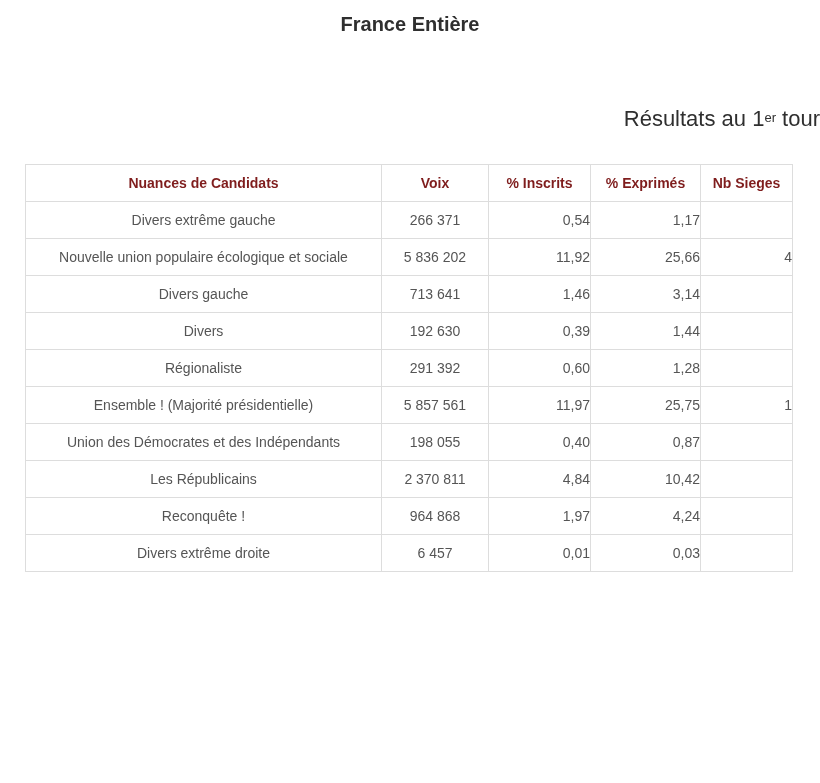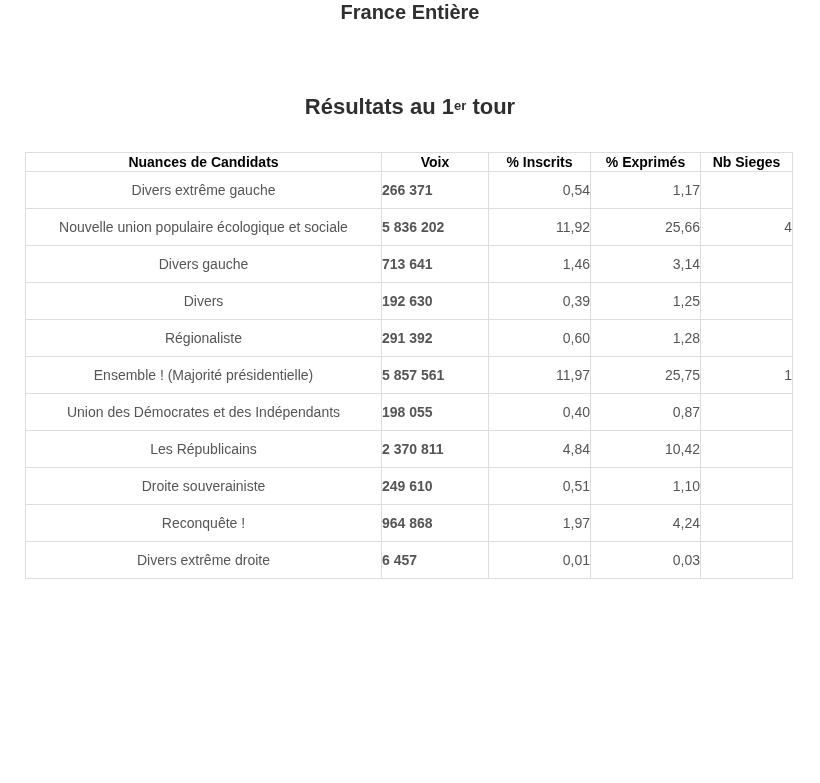--- a/index.html
+++ b/index.html
@@ -7,35 +7,35 @@
     margin: 0;
     padding: 0;
     background: #ffffff;
     width: 820px;
     height: 783px;
     overflow: hidden;
     font-family: "Liberation Sans", "DejaVu Sans", sans-serif;
   }
   .page-title {
     margin: 0;
-    padding-top: 1px;
+    padding-top: 13px;
     font-size: 20px;
     line-height: 23px;
     font-weight: bold;
     color: #2f2f2f;
     text-align: center;
   }
   .page-subtitle {
     margin: 0;
     margin-top: 69px;
     font-size: 22px;
     line-height: 28px;
-    font-weight: bold;
+    font-weight: normal;
     color: #2f2f2f;
-    text-align: center;
+    text-align: right;
   }
   .page-subtitle sup {
     font-size: 13px;
     vertical-align: top;
     position: relative;
     top: -1px;
   }
   table.results {
     border-collapse: collapse;
     table-layout: fixed;
@@ -46,33 +46,33 @@
     color: #555555;
   }
   table.results th,
   table.results td {
     border: 1px solid #dddddd;
     padding: 0;
     overflow: hidden;
     white-space: nowrap;
   }
   table.results th {
-    height: 19px;
+    height: 37px;
     font-weight: bold;
-    color: #000000;
+    color: #7f1d1d;
     text-align: center;
     font-size: 14px;
     margin-top: 43px;
   }
   table.results td {
     height: 37px;
     vertical-align: middle;
   }
   td.cell-nuance { text-align: center;  padding-left: 12px; }
-  td.cell-voix   { text-align: left; padding-right: 15px; font-weight: bold; }
+  td.cell-voix   { text-align: center; padding-right: 15px; }
   td.cell-center { text-align: right; }
 </style>
 </head>
 <body>
 
 <h1 class="page-title">France Entière</h1>
 
 <h2 class="page-subtitle"><span>Résultats au 1</span><sup>er</sup><span> tour</span></h2>
 
 <table class="results">
@@ -111,21 +111,21 @@
     <td class="cell-nuance">Divers gauche</td>
     <td class="cell-voix">713 641</td>
     <td class="cell-center">1,46</td>
     <td class="cell-center">3,14</td>
     <td class="cell-center"></td>
   </tr>
       <tr>
     <td class="cell-nuance">Divers</td>
     <td class="cell-voix">192 630</td>
     <td class="cell-center">0,39</td>
-    <td class="cell-center">1,25</td>
+    <td class="cell-center">1,44</td>
     <td class="cell-center"></td>
   </tr>
       <tr>
     <td class="cell-nuance">Régionaliste</td>
     <td class="cell-voix">291 392</td>
     <td class="cell-center">0,60</td>
     <td class="cell-center">1,28</td>
     <td class="cell-center"></td>
   </tr>
       <tr>
@@ -143,27 +143,20 @@
     <td class="cell-center"></td>
   </tr>
       <tr>
     <td class="cell-nuance">Les Républicains</td>
     <td class="cell-voix">2 370 811</td>
     <td class="cell-center">4,84</td>
     <td class="cell-center">10,42</td>
     <td class="cell-center"></td>
   </tr>
       <tr>
-    <td class="cell-nuance">Droite souverainiste</td>
-    <td class="cell-voix">249 610</td>
-    <td class="cell-center">0,51</td>
-    <td class="cell-center">1,10</td>
-    <td class="cell-center"></td>
-  </tr>
-      <tr>
     <td class="cell-nuance">Reconquête !</td>
     <td class="cell-voix">964 868</td>
     <td class="cell-center">1,97</td>
     <td class="cell-center">4,24</td>
     <td class="cell-center"></td>
   </tr>
       <tr>
     <td class="cell-nuance">Divers extrême droite</td>
     <td class="cell-voix">6 457</td>
     <td class="cell-center">0,01</td>

